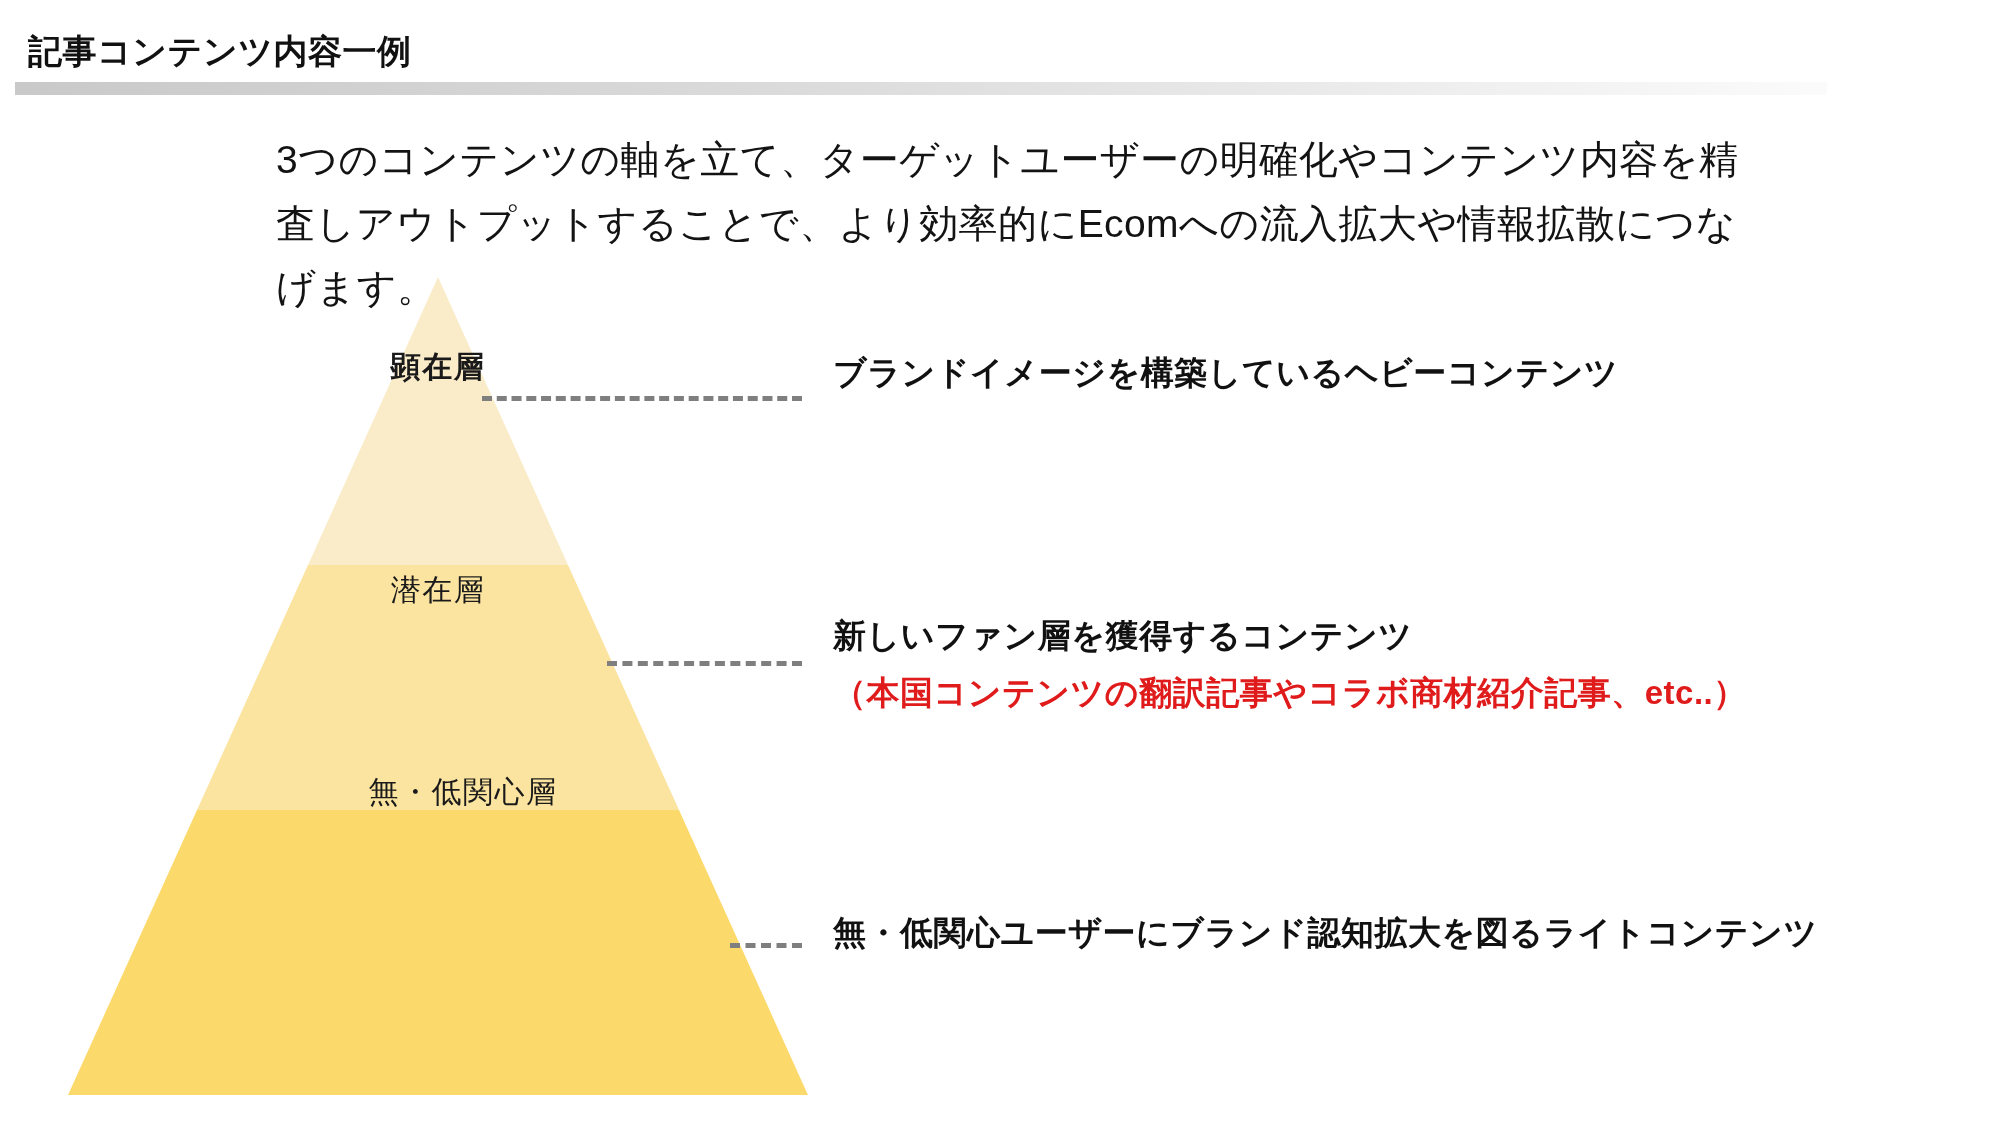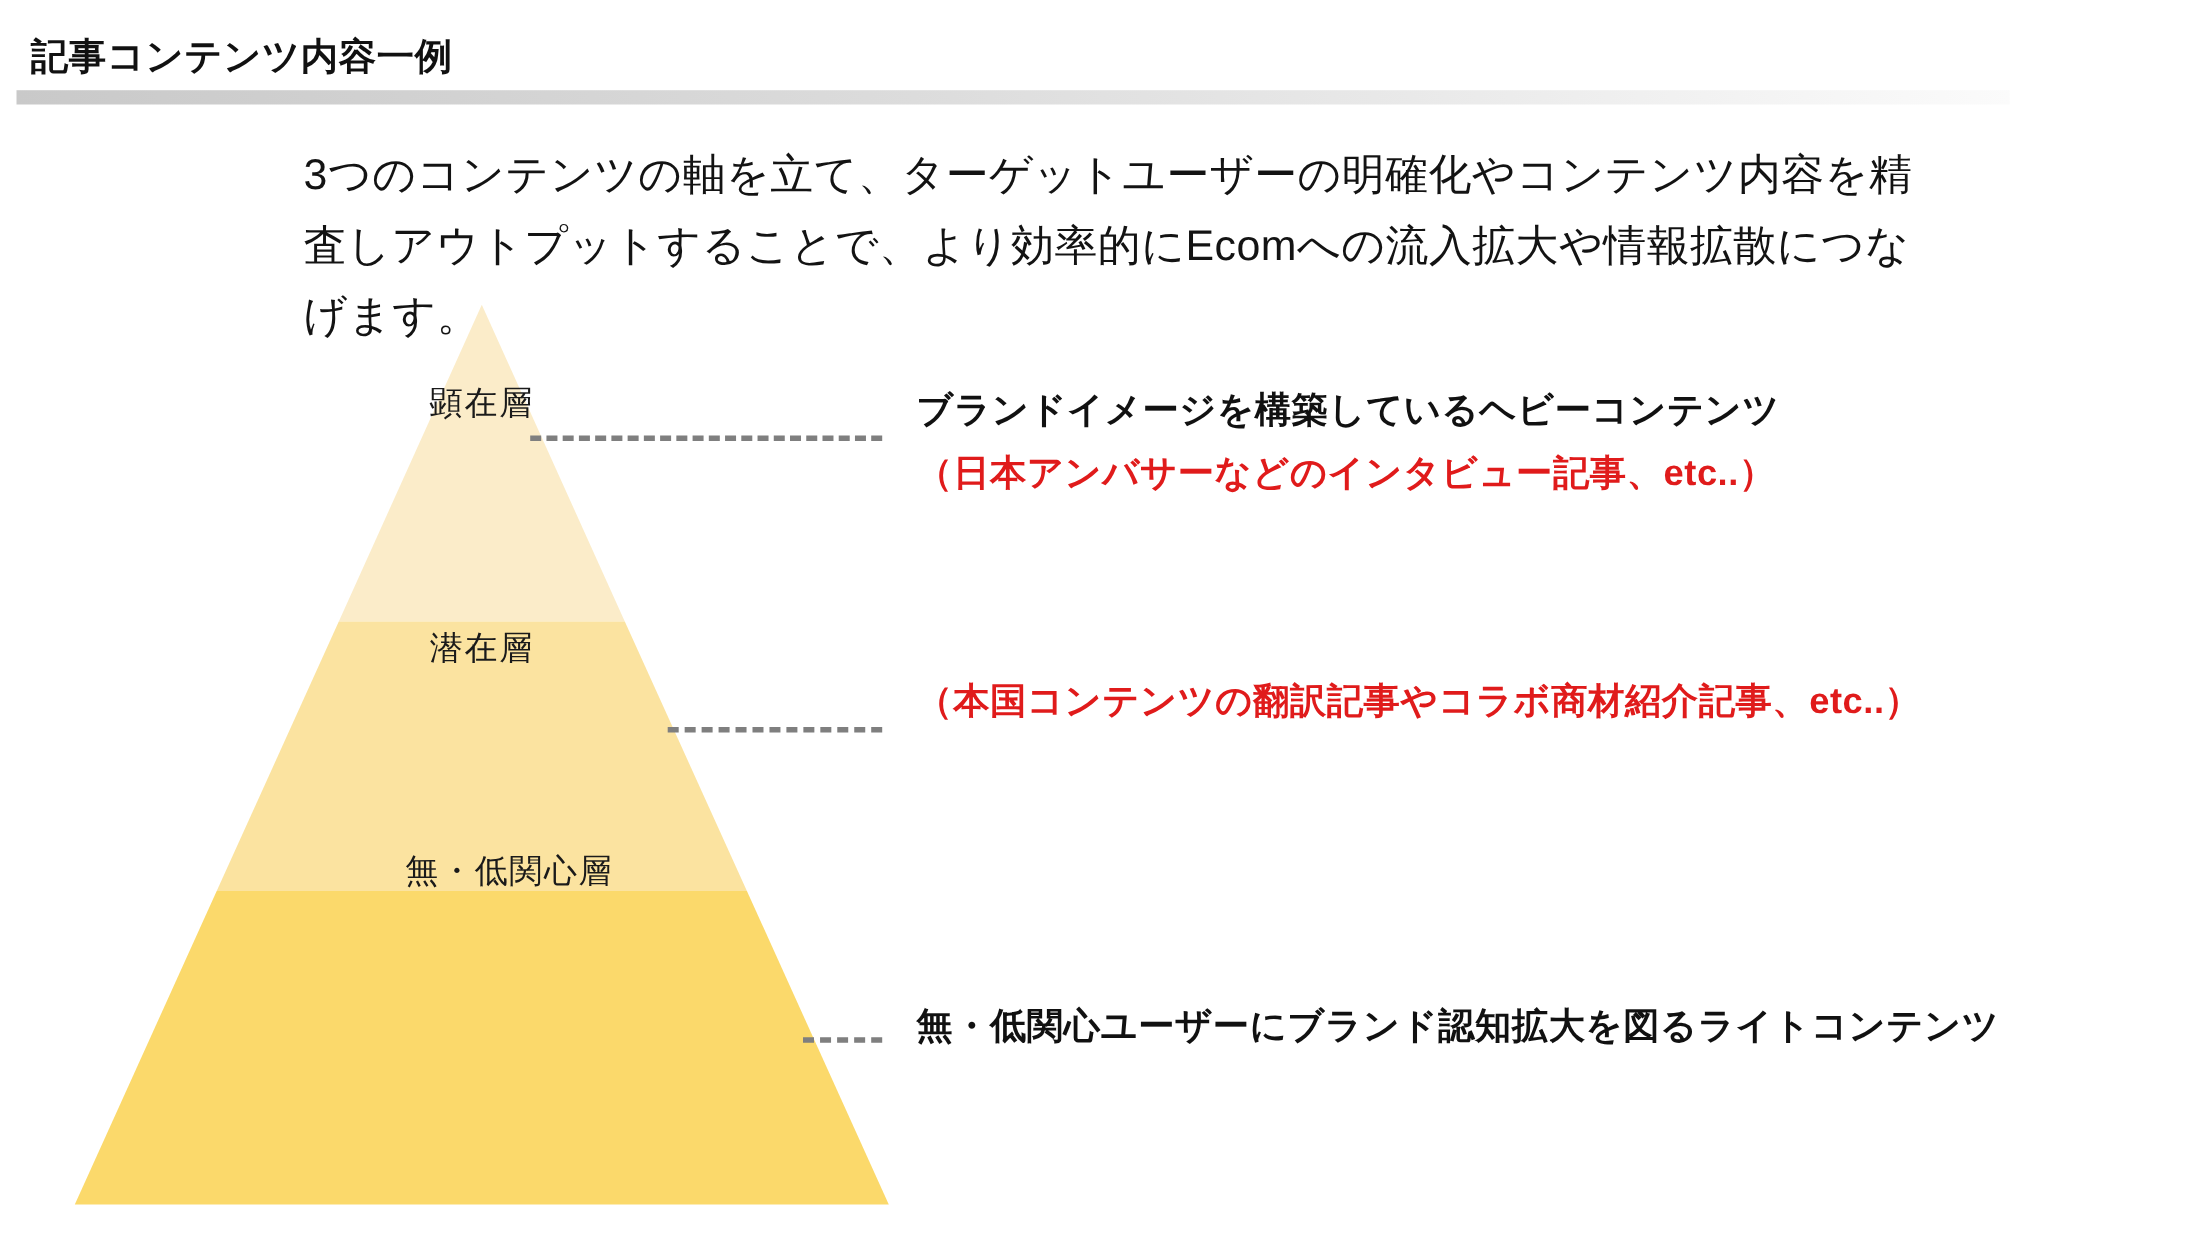--- a/index.html
+++ b/index.html
@@ -61,21 +61,21 @@
     display: block;
   }
   .tier-label {
     position: absolute;
     font-size: 30px;
     color: #1a1a1a;
     letter-spacing: 1.5px;
     white-space: nowrap;
     transform: translate(-50%, -50%);
   }
-  #tier-label-0 { left: 438px; top: 117px; }
+  #tier-label-0 { left: 438px; top: 117px; font-weight: bold; }
   #tier-label-1 { left: 438px; top: 340px; }
   #tier-label-2 { left: 463px; top: 542px; }
 
   
   .connector {
     position: absolute;
     height: 0;
     border-top: 5px dashed #7f7f7f;
   }
   #connector-0 { left: 482px; top: 396px; width: 320px; }
@@ -128,22 +128,22 @@
   <div class="tier-label" id="tier-label-1">潜在層</div>
   <div class="tier-label" id="tier-label-2">無・低関心層</div>
 </div>
 
 <div class="connector" id="connector-0" style="border-top-color: rgb(127, 127, 127);"></div>
 <div class="connector" id="connector-1" style="border-top-color: rgb(127, 127, 127);"></div>
 <div class="connector" id="connector-2" style="border-top-color: rgb(127, 127, 127);"></div>
 
 <div class="annotation" id="annotation-0">
   <div class="annotation-heading">ブランドイメージを構築しているヘビーコンテンツ</div>
-  <div class="annotation-detail" style="color: rgb(224, 27, 27);">（日本アンバサーなどのインタビュー記事、etc..）</div>
 </div>
 
 <div class="annotation" id="annotation-1">
+  <div class="annotation-heading">新しいファン層を獲得するコンテンツ</div>
   <div class="annotation-detail" style="color: rgb(224, 27, 27);">（本国コンテンツの翻訳記事やコラボ商材紹介記事、etc..）</div>
 </div>
 
 <div class="annotation" id="annotation-2">
   <div class="annotation-heading">無・低関心ユーザーにブランド認知拡大を図るライトコンテンツ</div>
 </div>
 
 </body></html>

